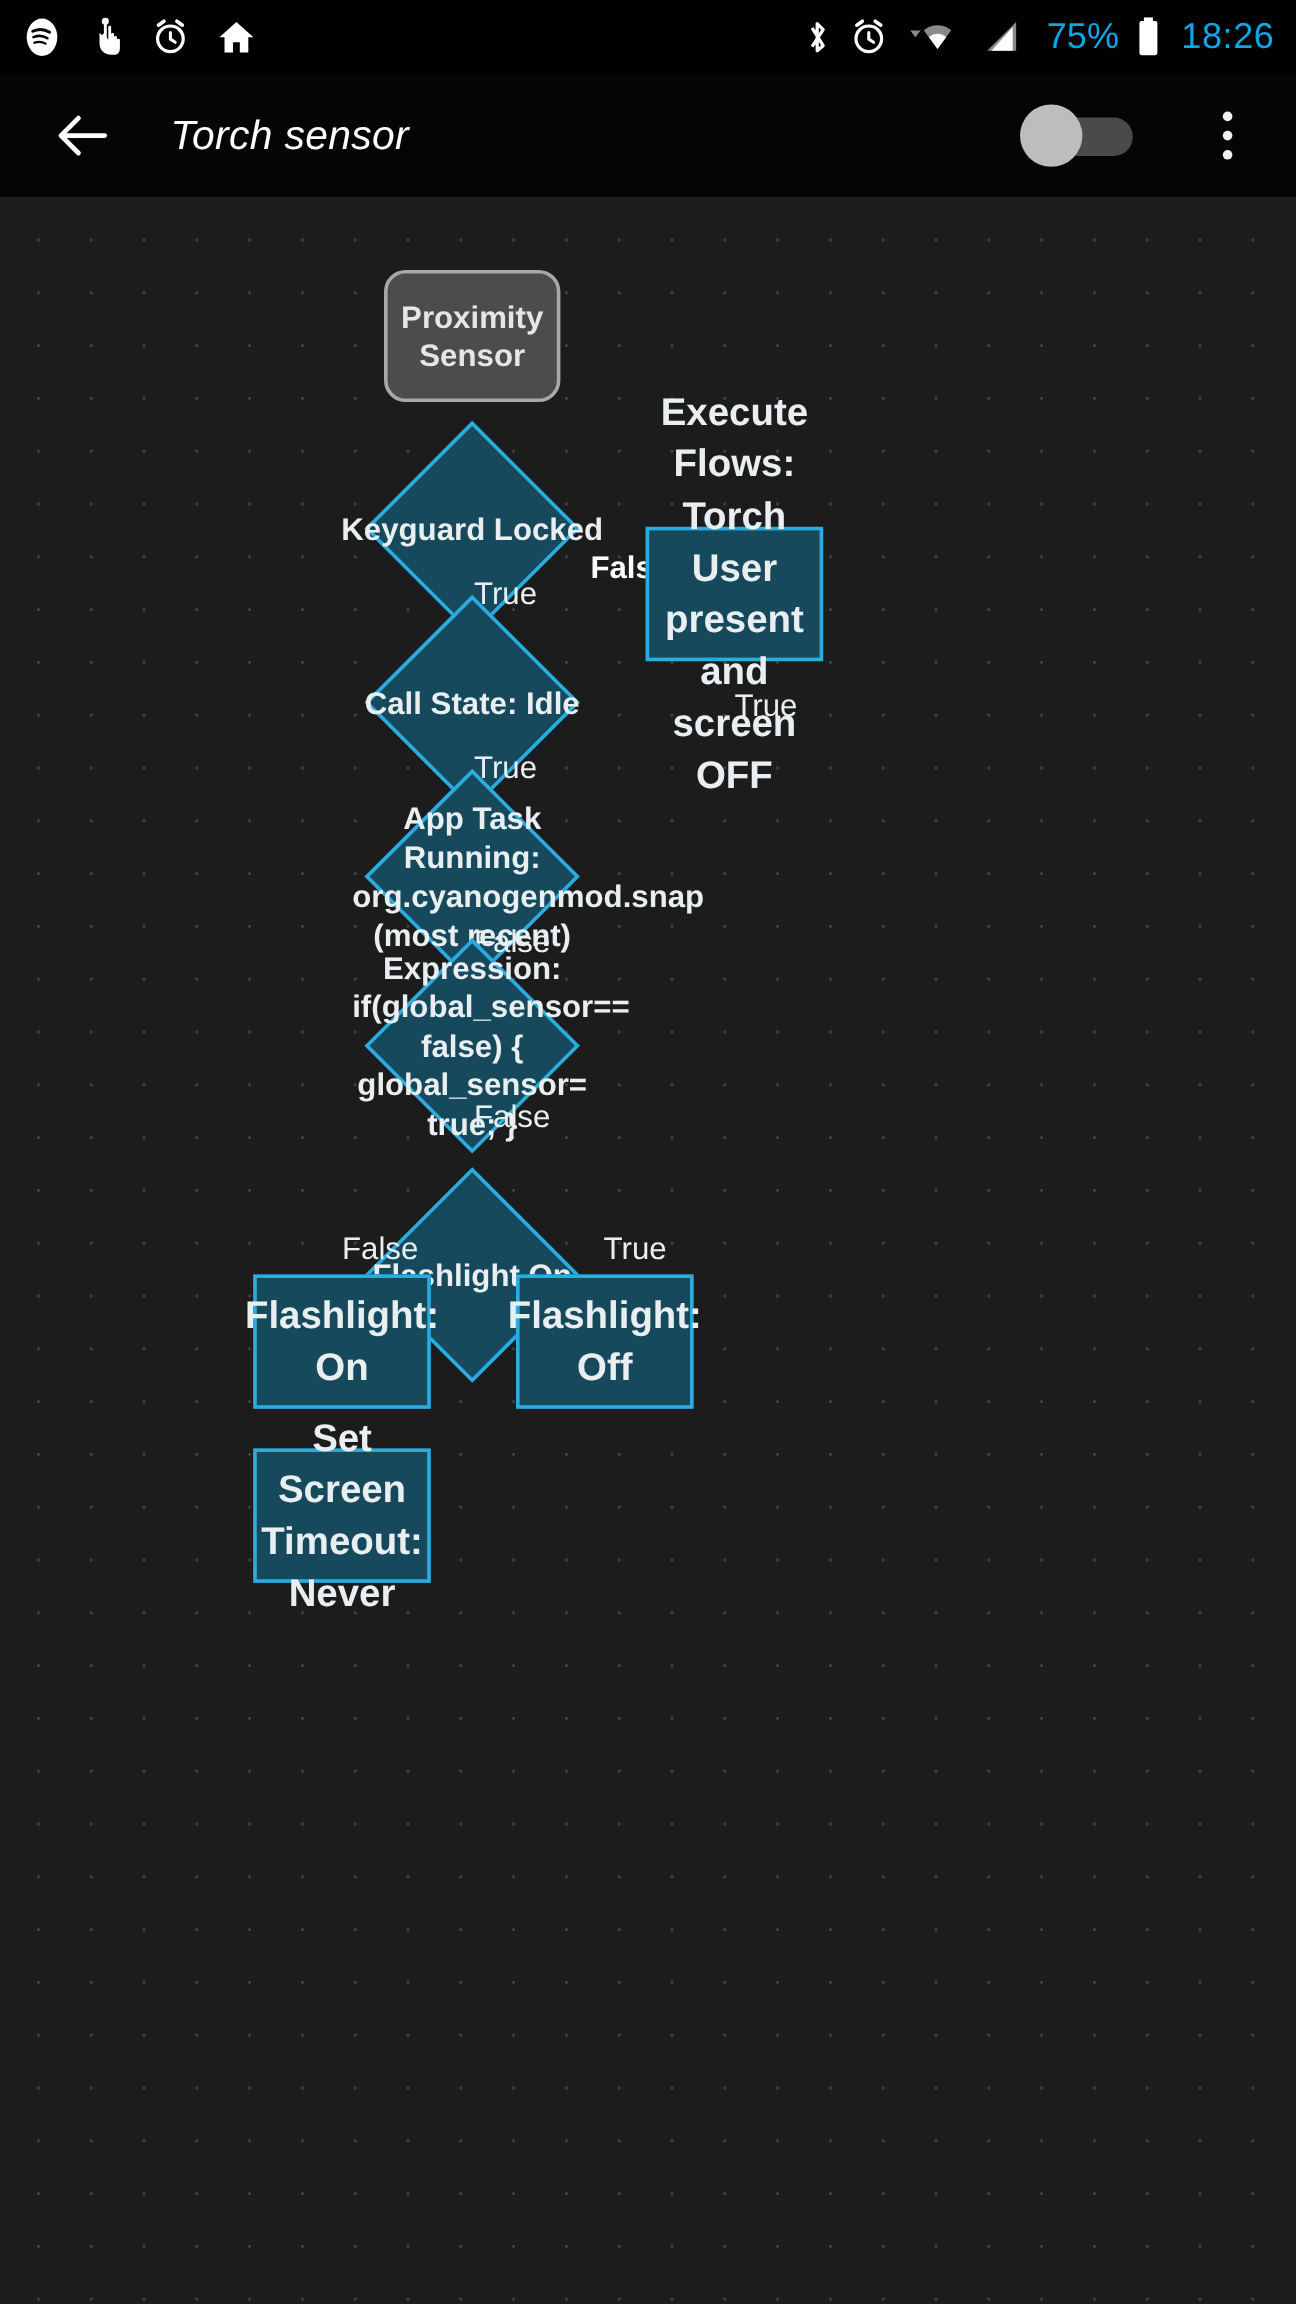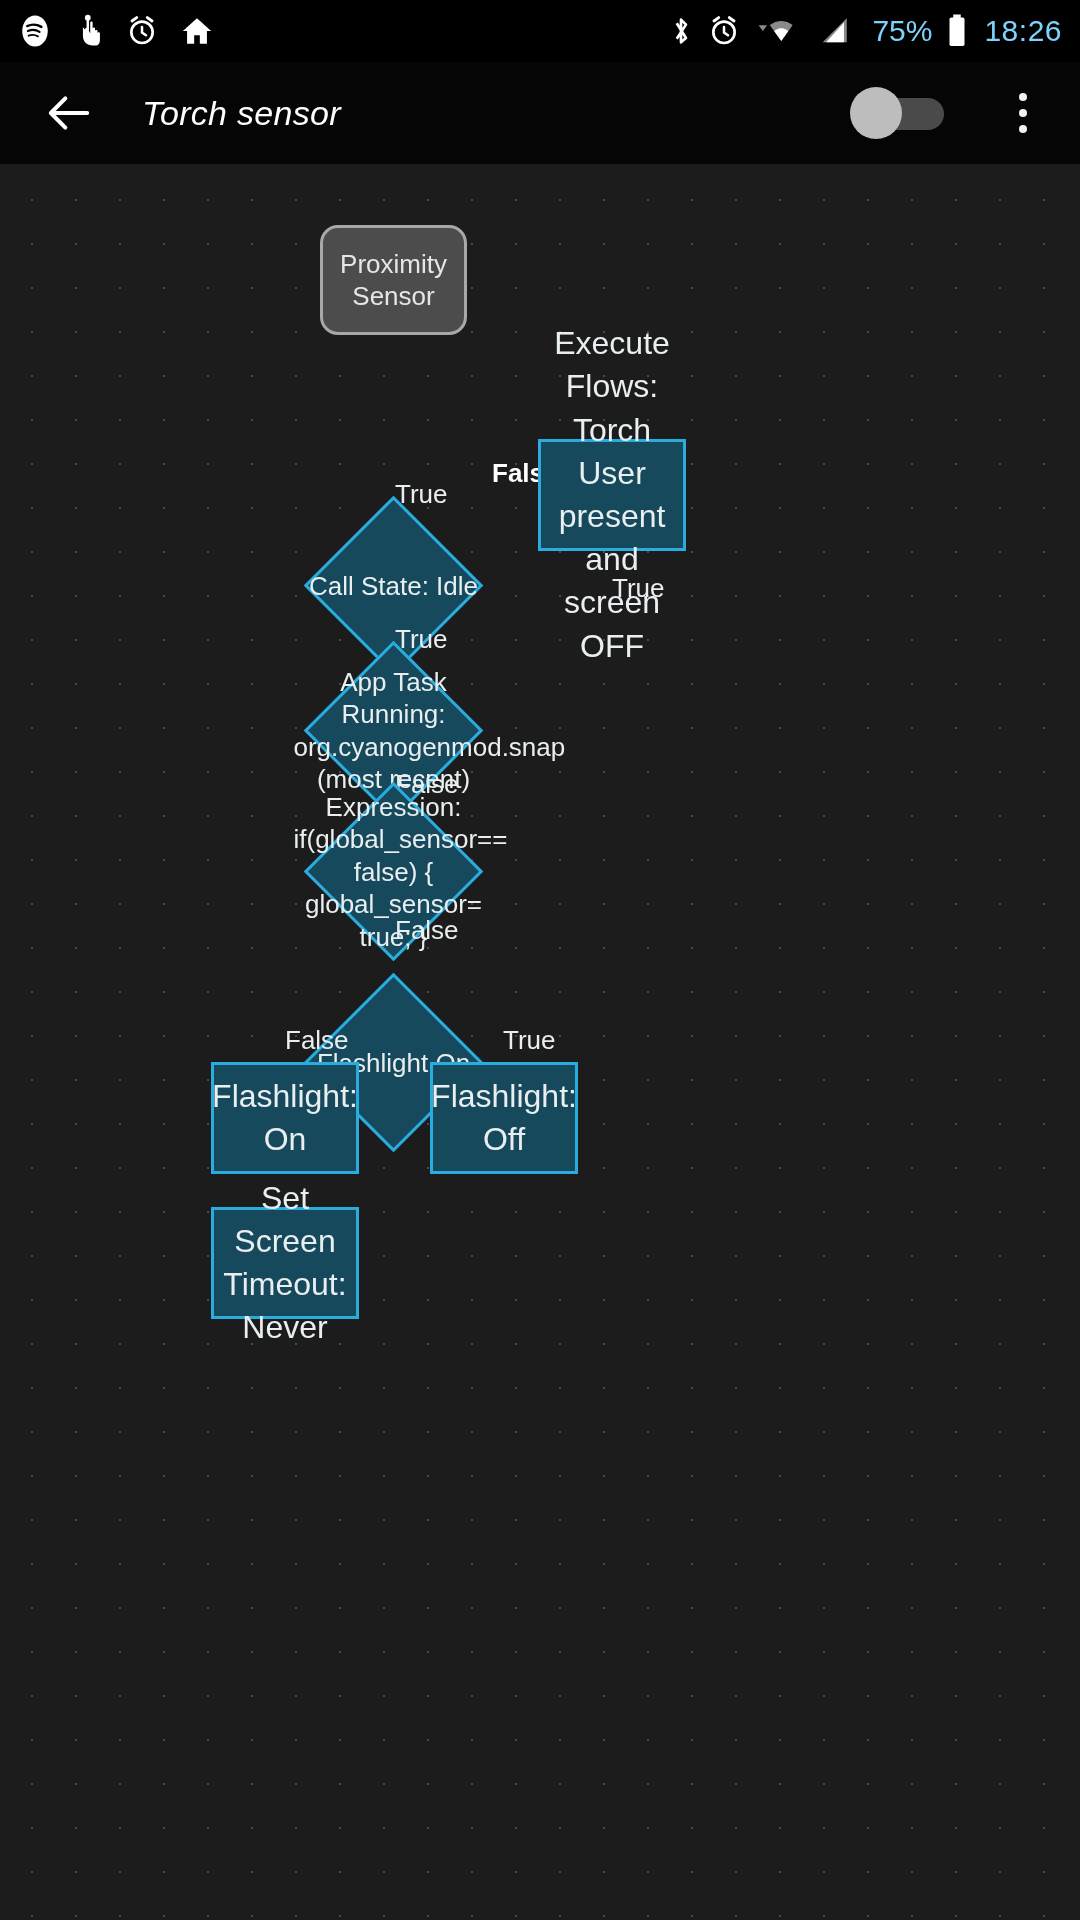--- a/index.html
+++ b/index.html
@@ -6,21 +6,21 @@
   html, body {
     width:1080px; height:1920px;
     background:#000;
     font-family:"Liberation Sans", sans-serif;
     overflow:hidden;
   }
 
   
   .statusbar{
     position:absolute; left:0; top:0; width:1080px; height:62px;
-    background:#000; color:#7dd3fc;
+    background:#000; color:#0ea5e9;
     display:flex; align-items:center; justify-content:space-between;
     padding:0 18px;
   }
   .sb-left, .sb-right{ display:flex; align-items:center; }
   .sb-left .ic{ margin-right:22px; }
   .sb-right .ic{ margin-left:14px; }
   .sb-time{ font-size:30px; margin-left:16px; letter-spacing:.5px; }
   .sb-batt-pct{ font-size:30px; margin-left:18px; }
   svg{ display:block; }
 
@@ -58,21 +58,21 @@
   
   .canvas{
     position:absolute; left:0; top:164px; width:1080px; height:1756px;
     background-color:#1c1c1c;
     background-image:radial-gradient(#4a4a4a 1.1px, transparent 1.2px);
     background-size:44px 44px;
     background-position:10px 14px;
     overflow:hidden;
   }
 
-  .node{ position:absolute; }
+  .node{ position:absolute;font-weight:bold; }
 
   
   .trigger{
     background:#4c4c4c;
     border:3px solid #a8a8a8;
     border-radius:18px;
     display:flex; align-items:center; justify-content:center;
     color:#e6e6e6; font-size:26px; text-align:center; line-height:1.25;
     cursor:pointer;
   }
@@ -201,20 +201,24 @@
     <span></span>
   </div>
 </div>
 
 <div class="canvas">
 
   <div class="node trigger" style="left:320px; top:61px; width:147px; height:110px;">
     <span>Proximity Sensor</span>
   </div>
 
+  <div class="node diamond" style="left:330px; top:213px; width:127px; height:127px;">
+    <div class="shape"></div>
+    <div class="dlabel">Keyguard Locked</div>
+  </div>
   <div class="branch" style="left:395px; top:315px;">True</div>
   <div class="branch bold" style="left:492px; top:294px;">False</div>
 
   <div class="node action" style="left:538px; top:275px; width:148px; height:112px;">
     <span>Execute Flows: Torch User present and screen OFF</span>
   </div>
   <div class="branch" style="left:612px; top:409px;">True</div>
 
   <div class="node diamond" style="left:330px; top:358px; width:127px; height:127px;">
     <div class="shape"></div>

